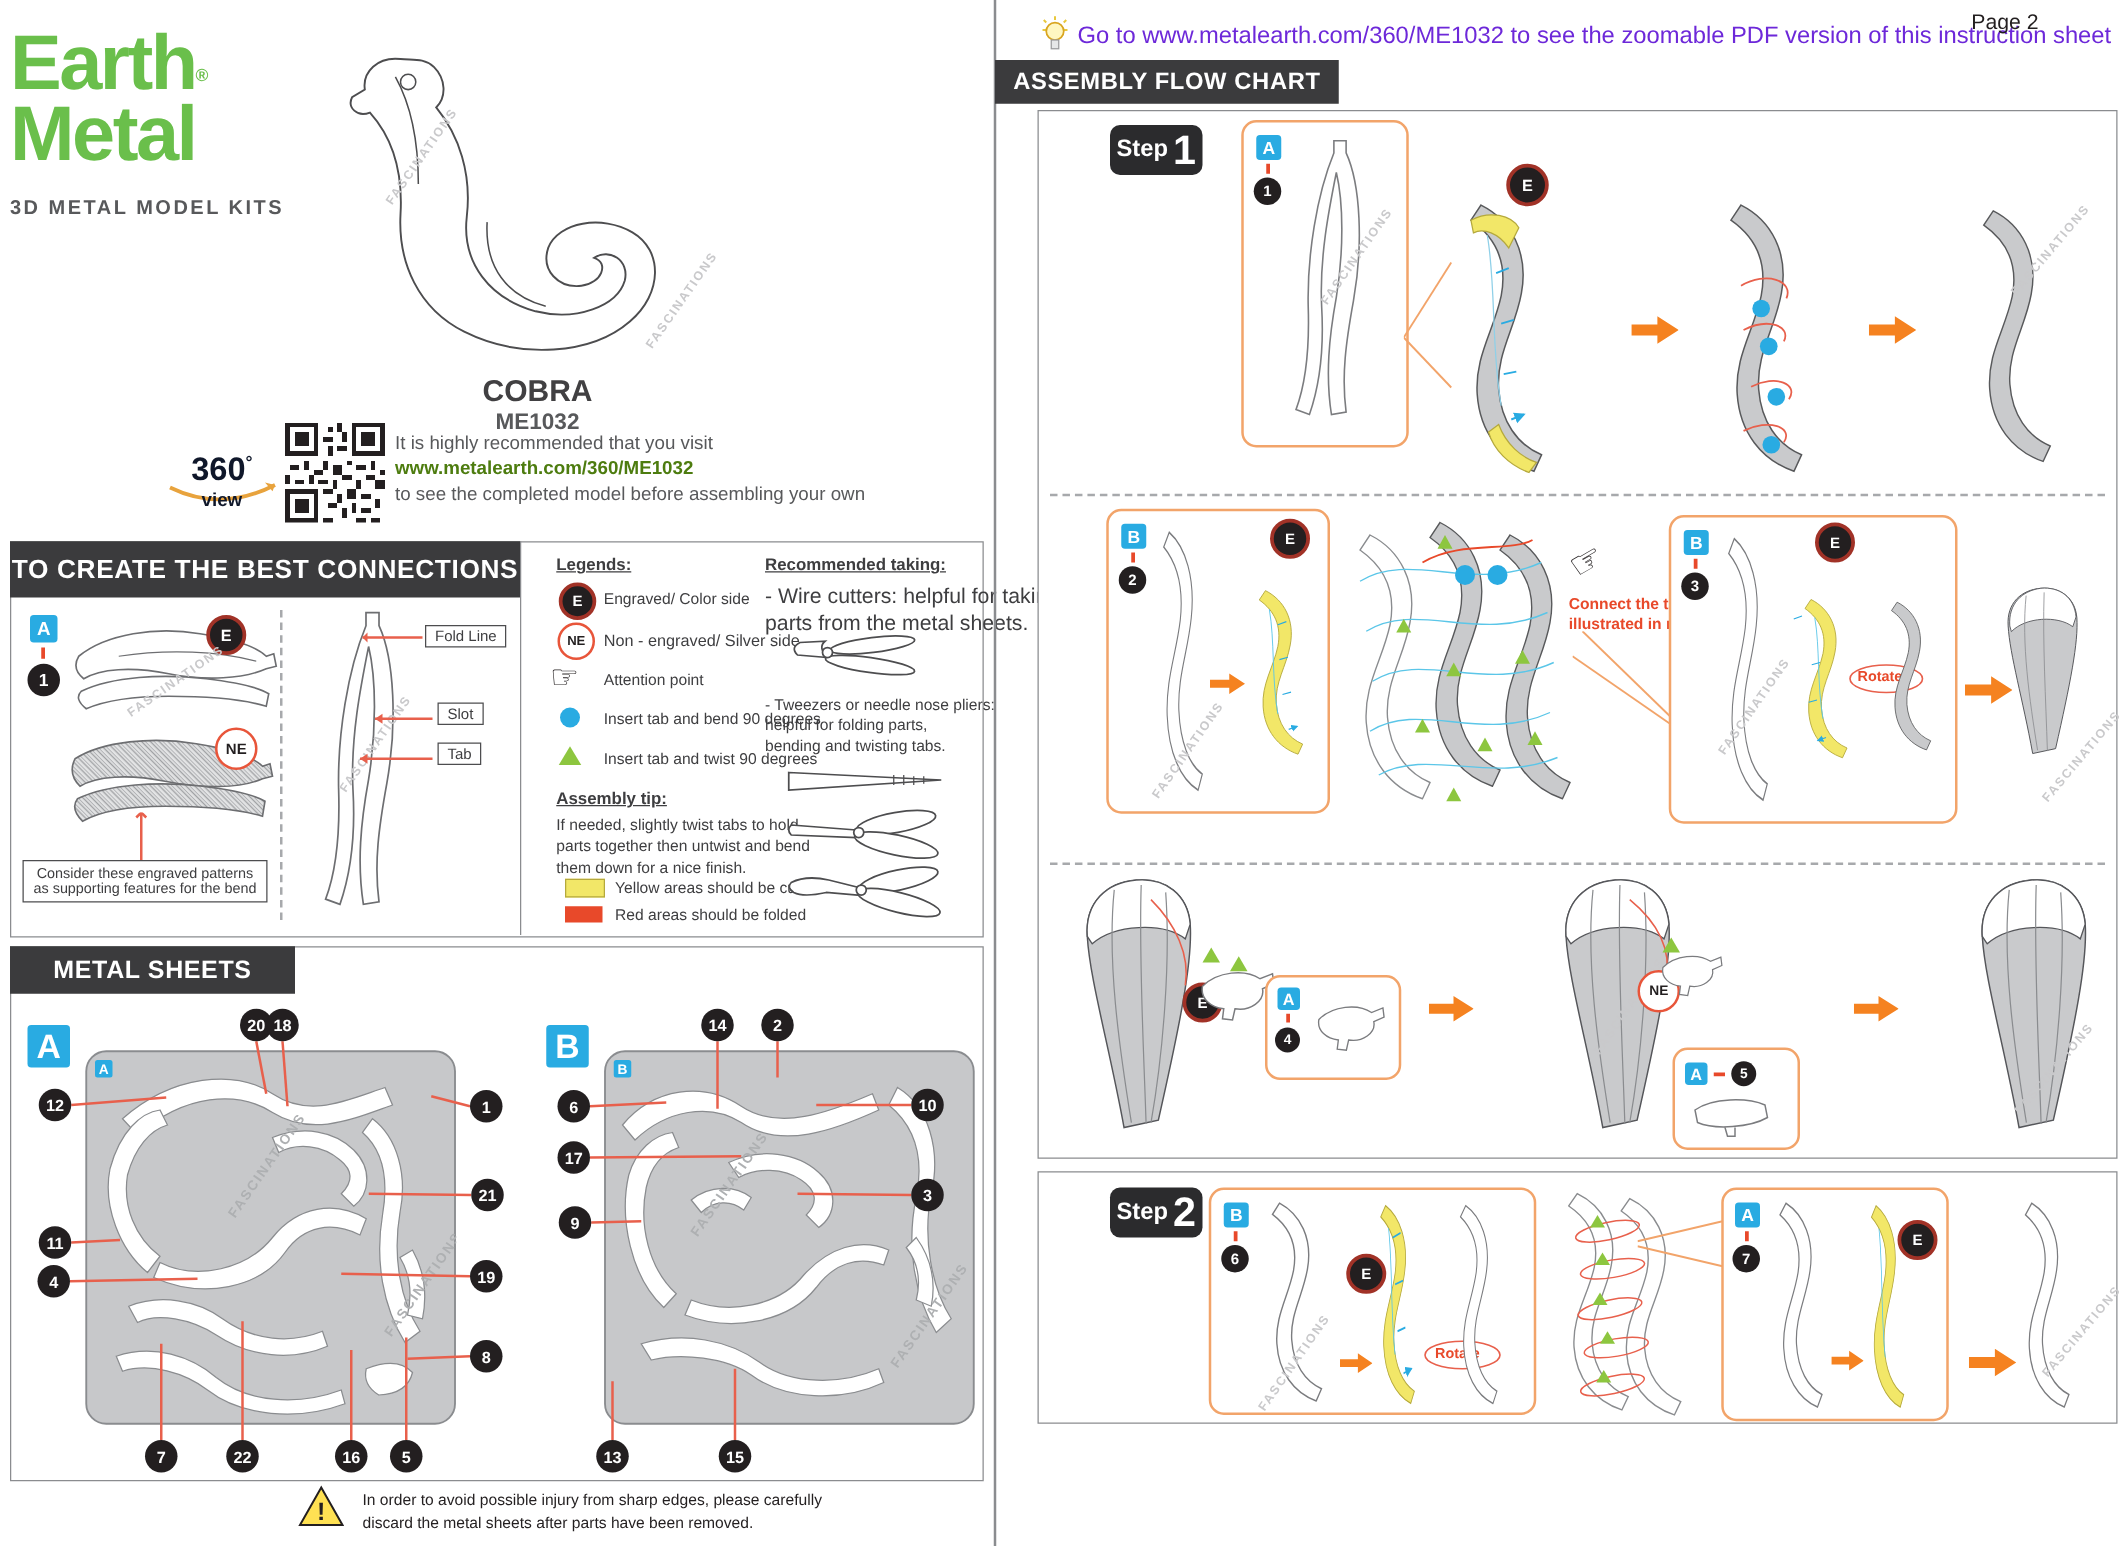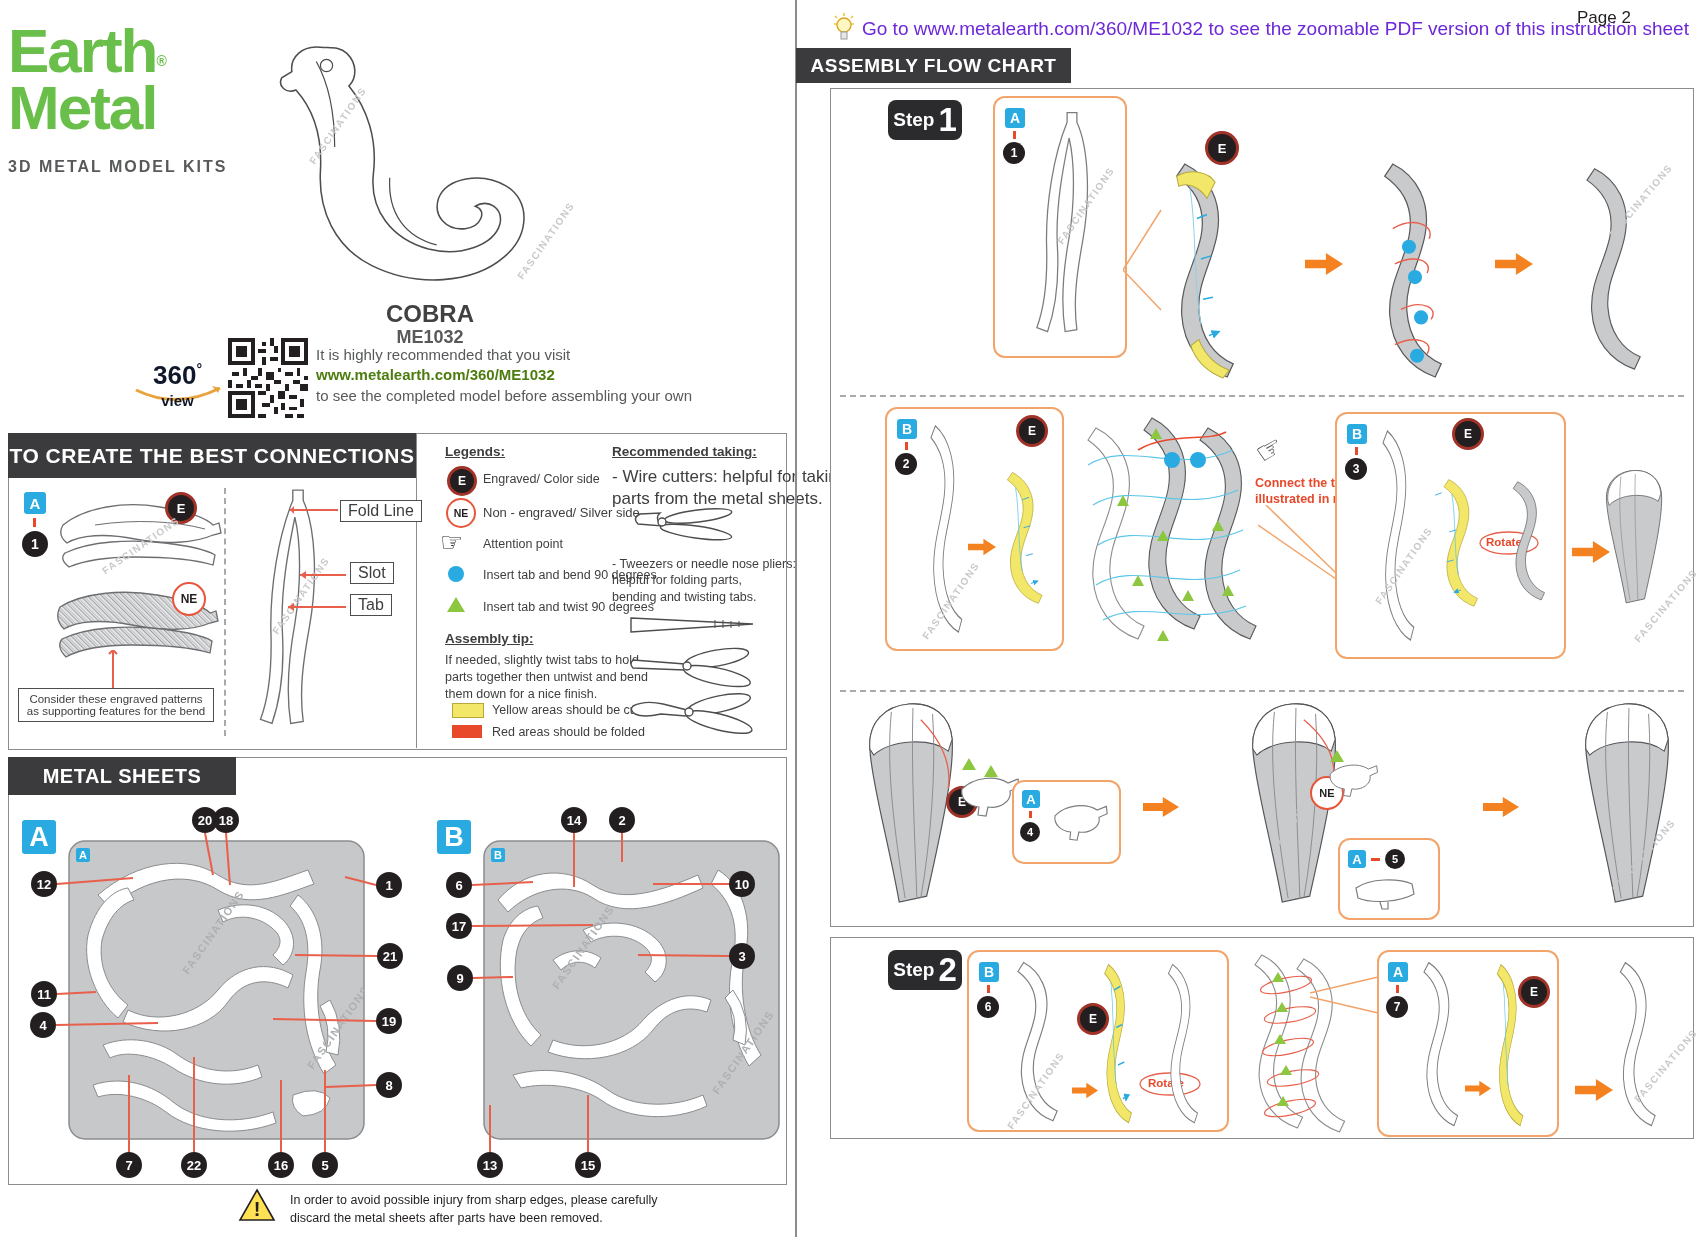--- a/index.html
+++ b/index.html
@@ -8,21 +8,21 @@
   .abs{position:absolute;}
   .darkbar{background:#3b3b3d;color:#fff;font-weight:bold;display:flex;align-items:center;justify-content:center;letter-spacing:.5px;}
   .sq{background:#29abe2;color:#fff;font-weight:bold;display:flex;align-items:center;justify-content:center;border-radius:3px;line-height:1;}
   .ncirc{background:#231f20;color:#fff;border-radius:50%;display:flex;align-items:center;justify-content:center;font-weight:bold;line-height:1;}
   .ebadge{background:#231f20;border:3px solid #a13227;color:#fff;border-radius:50%;display:flex;align-items:center;justify-content:center;font-weight:bold;line-height:1;}
   .nebadge{background:#fff;border:2.5px solid #e8553a;color:#231f20;border-radius:50%;display:flex;align-items:center;justify-content:center;font-weight:bold;line-height:1;}
   .obox{border:2px solid #f2a46a;border-radius:12px;background:#fff;}
   .gbox{border:1.5px solid #8a8c8f;background:#fff;}
   .oarrow{background:#f58220;clip-path:polygon(0 32%,55% 32%,55% 4%,100% 50%,55% 96%,55% 68%,0 68%);}
   .wm{color:#c9c9cb;letter-spacing:1.5px;font-size:10px;white-space:nowrap;font-weight:bold;}
-  .lblbox{border:1.5px solid #4d4d4f;background:#fff;font-size:16px;padding:1px 7px;white-space:nowrap;}
+  .lblbox{border:1.5px solid #4d4d4f;background:#fff;font-size:12px;padding:1px 7px;white-space:nowrap;}
   .redtick{background:#e8492a;}
   .rtext{color:#e8492a;font-weight:bold;}
   .dashv{border-left:2px dashed #a7a9ac;}
   .dashh{border-top:2px dashed #a7a9ac;}
   .green{color:#4d7c0f;}
   .gray{color:#58595b;text-align:center;}
   .u{text-decoration:underline;}
   svg{display:block;}
   .logo{font-weight:bold;color:#6abf4b;font-size:62px;line-height:.92;letter-spacing:-2px;}
 </style>

